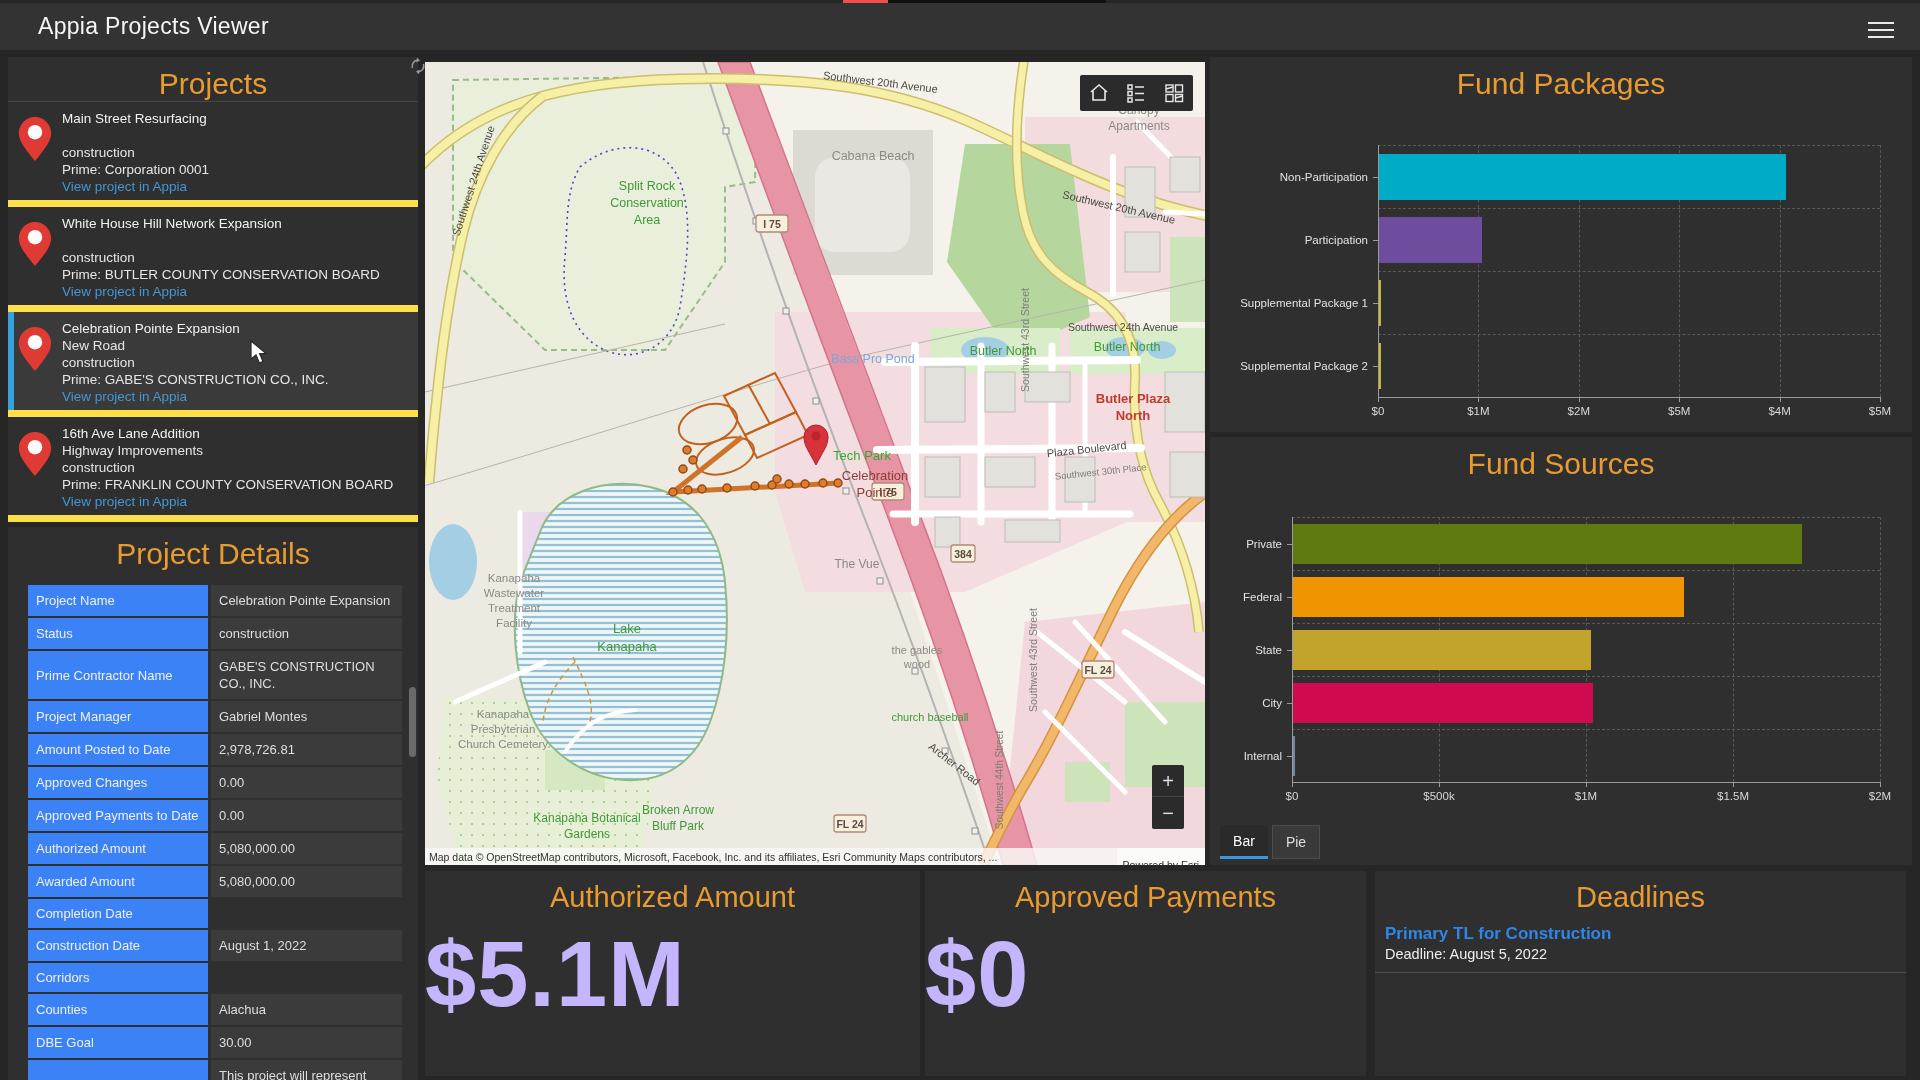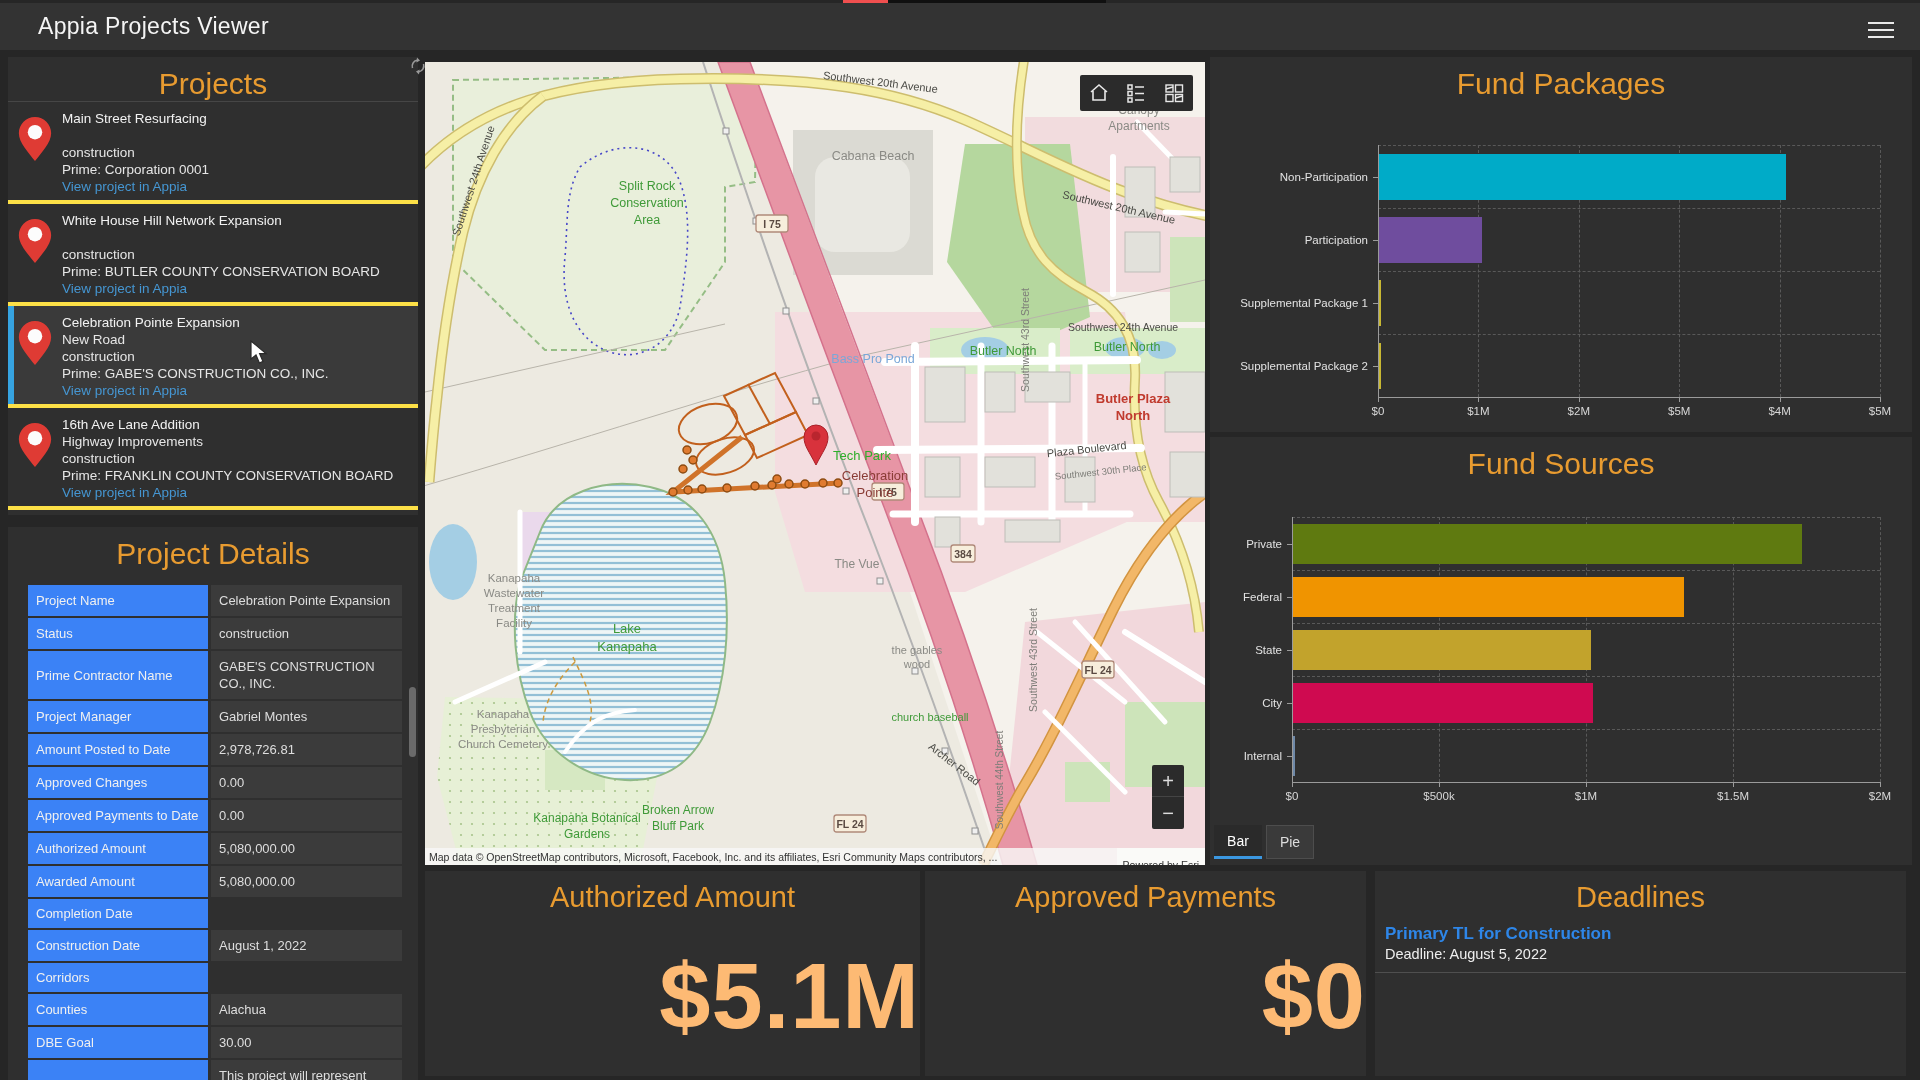--- a/index.html
+++ b/index.html
@@ -18,21 +18,21 @@
   .hamburger{position:absolute;right:26px;top:14px;width:26px;height:20px;cursor:pointer}
   .hamburger span{display:block;height:2px;background:#e9e9e9;margin:5px 0}
 
   
   .panel{position:absolute;background:#2f2f2f}
   .panel h2{color:#e89b30;font-size:30px;font-weight:400;text-align:center;padding-top:10px}
   .kpi h2,.deadlines h2{font-size:29px}
 
   
   #projects-panel{left:8px;top:57px;width:410px;height:458px}
-  .proj-item{display:flex;padding:8px 6px 5px 10px;border-bottom:4px solid #fde047;position:relative;cursor:pointer}
+  .proj-item{display:flex;padding:8px 6px 5px 10px;border-bottom:7px solid #fde047;position:relative;cursor:pointer}
   .proj-item:first-child{border-top:1px solid #464646}
   .proj-item.selected{background:#3a3a3a;box-shadow:inset 6px 0 0 #36a3e0}
   .proj-pin{flex:0 0 44px;padding-top:4px}
   .proj-text{font-size:13.5px;line-height:17px;color:#e6e6e6}
   .proj-name{color:#f2f2f2}
   .proj-sub{min-height:17px}
   .proj-link{color:#4596d2;text-decoration:none;cursor:pointer}
   .sync-icon{position:absolute;left:409px;top:57px;width:18px;height:18px;z-index:6}
 
   
@@ -63,29 +63,29 @@
   .chart-area{position:absolute;left:0;top:0;right:0;bottom:0}
   .chart-area>div{position:absolute}
   .grid-v{width:0;border-left:1px dashed #595959}
   .grid-h{height:0;border-top:1px dashed #595959}
   .axis-x{height:0;border-top:1px solid #9b9b9b}
   .axis-y{width:0;border-left:1px solid #9b9b9b}
   .tickmark{width:0;height:5px;border-left:1px solid #9b9b9b}
   .cat-tick{width:5px;height:0;border-top:1px solid #9b9b9b}
   .tick-label{color:#d8d8d8;font-size:11.5px;transform:translateX(-50%)}
   .cat-label{color:#e2e2e2;font-size:11.5px;display:flex;align-items:center;justify-content:flex-end;text-align:right}
-  .tabs{position:absolute;left:4px;top:388px;display:flex}
+  .tabs{position:absolute;left:10px;top:388px;display:flex}
   .tab{width:48px;height:34px;display:flex;align-items:center;justify-content:center;font-size:14px;cursor:pointer}
   .tab.active{background:#2a2a2a;color:#ffffff;border-bottom:3px solid #3b97e0}
   .tab.inactive{background:#3a3a3a;color:#dddddd;border:1px solid #4d4d4d;margin-left:4px}
 
   
   #kpi-auth{left:425px;top:871px;width:495px;height:205px}
   #kpi-appr{left:925px;top:871px;width:441px;height:205px}
-  .kpi .big{color:#fdba74;font-size:92px;font-weight:bold;text-align:right;margin-top:30px;letter-spacing:1px}
+  .kpi .big{color:#c4b5fd;font-size:92px;font-weight:bold;text-align:left;margin-top:8px;letter-spacing:1px}
   #deadlines-panel{left:1375px;top:871px;width:531px;height:205px}
   .dl-link{display:block;color:#2e86e8;font-weight:bold;font-size:17px;margin:10px 0 0 10px;text-decoration:none;cursor:pointer}
   .dl-text{color:#eeeeee;font-size:14.5px;margin:2px 0 0 10px}
   .dl-divider{border-top:1px solid #4f4f4f;margin-top:10px}
 
   .mouse-cursor{position:absolute;left:250px;top:340px;z-index:50;pointer-events:none}
 </style>
 </head>
 <body>
 

